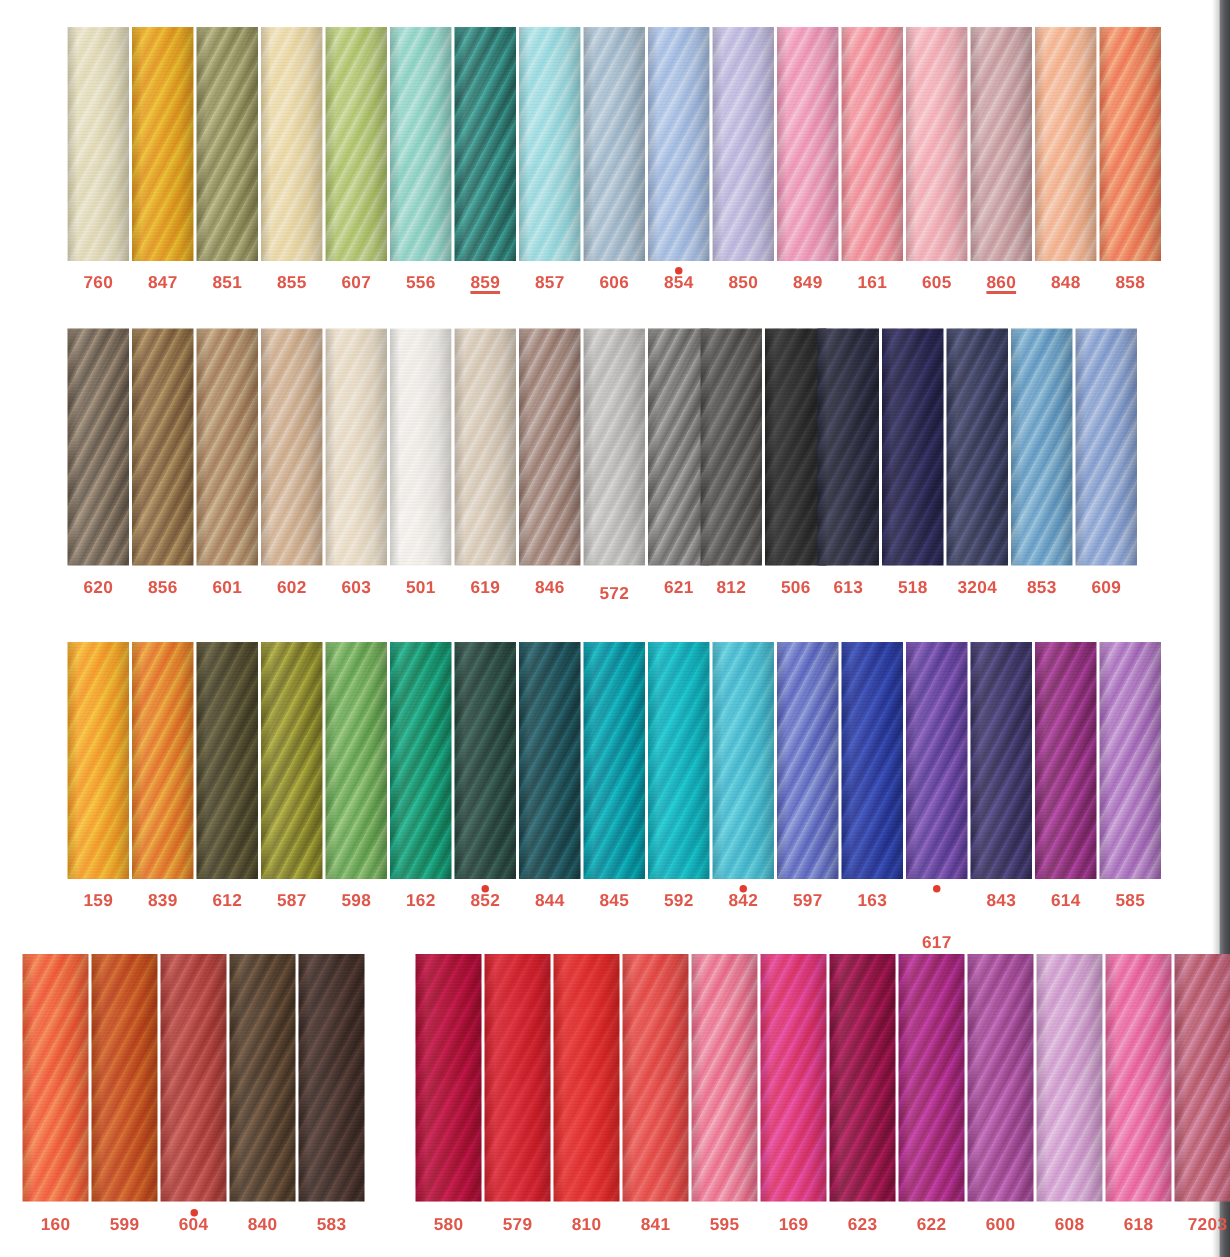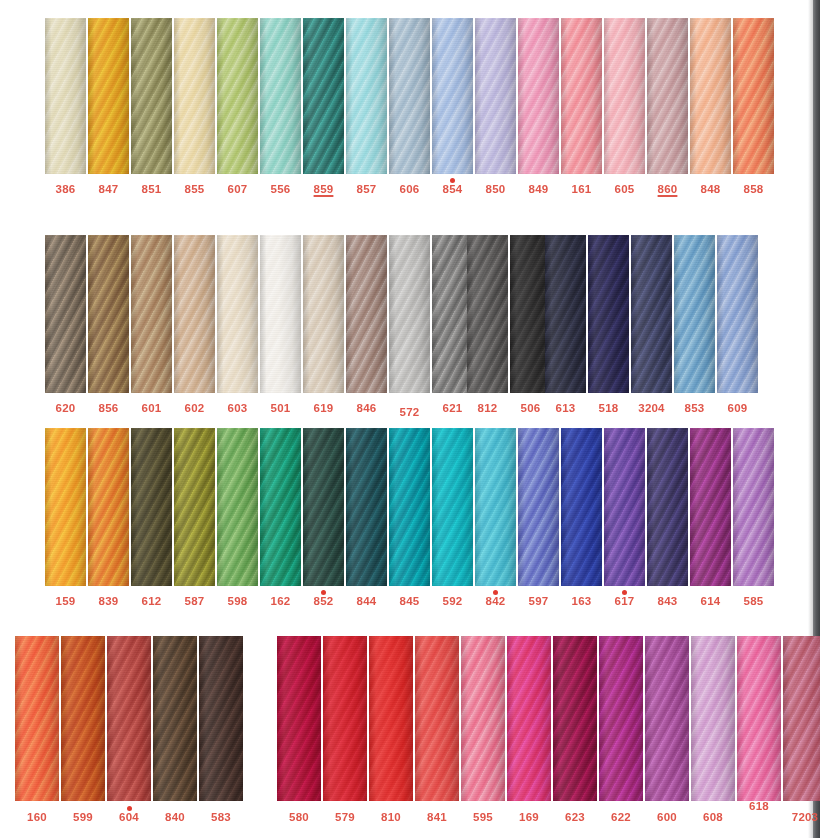--- a/index.html
+++ b/index.html
@@ -118,21 +118,21 @@
 
   <div id="rows-host">
       <div class="row band" style="top: 18px; left: 45px; gap: 2px;">
         <div class="swatch-cell" style="width: 41px;">
           <div class="skein" style="width: 41px; height: 156px; background: rgb(230, 223, 192);">
             <div class="tex"></div>
             <div class="shade"></div>
             <div class="noise"></div>
           </div>
           <div style="position: relative; margin-top: 10px; width: 100%; display: flex; justify-content: center;">
-            <span class="code" style="color: rgb(224, 86, 74);">386</span>
+            <span class="code" style="color: rgb(224, 86, 74);">760</span>
           </div>
         </div>
         <div class="swatch-cell" style="width: 41px;">
           <div class="skein" style="width: 41px; height: 156px; background: rgb(232, 167, 34);">
             <div class="tex"></div>
             <div class="shade"></div>
             <div class="noise"></div>
           </div>
           <div style="position: relative; margin-top: 10px; width: 100%; display: flex; justify-content: center;">
             <span class="code" style="color: rgb(224, 86, 74);">847</span>
@@ -283,21 +283,21 @@
           <div class="skein" style="width: 41px; height: 156px; background: rgb(243, 138, 98);">
             <div class="tex"></div>
             <div class="shade"></div>
             <div class="noise"></div>
           </div>
           <div style="position: relative; margin-top: 10px; width: 100%; display: flex; justify-content: center;">
             <span class="code" style="color: rgb(224, 86, 74);">858</span>
           </div>
         </div>
       </div>
-      <div class="row band" style="top: 235px; left: 45px; gap: 2px;">
+      <div class="row band" style="top: 219px; left: 45px; gap: 2px;">
         <div class="swatch-cell" style="width: 41px;">
           <div class="skein" style="width: 41px; height: 158px; background: rgb(125, 110, 93);">
             <div class="tex"></div>
             <div class="shade"></div>
             <div class="noise"></div>
           </div>
           <div style="position: relative; margin-top: 10px; width: 100%; display: flex; justify-content: center;">
             <span class="code" style="color: rgb(224, 86, 74);">620</span>
           </div>
         </div>
@@ -596,21 +596,21 @@
           </div>
         </div>
         <div class="swatch-cell" style="width: 41px;">
           <div class="skein" style="width: 41px; height: 158px; background: rgb(106, 70, 164);">
             <div class="tex"></div>
             <div class="shade"></div>
             <div class="noise"></div>
           </div>
           <div style="position: relative; margin-top: 10px; width: 100%; display: flex; justify-content: center;">
             <span class="dot" style="background: rgb(226, 59, 48); left: calc(50% - 2.5px); top: -6px;"></span>
-            <span class="code" style="color: rgb(224, 86, 74);">617</span>
+            <span class="code" style="color: rgb(224, 86, 74); margin-top: 28px;">617</span>
           </div>
         </div>
         <div class="swatch-cell" style="width: 41px;">
           <div class="skein" style="width: 41px; height: 158px; background: rgb(63, 55, 105);">
             <div class="tex"></div>
             <div class="shade"></div>
             <div class="noise"></div>
           </div>
           <div style="position: relative; margin-top: 10px; width: 100%; display: flex; justify-content: center;">
             <span class="code" style="color: rgb(224, 86, 74);">843</span>
@@ -788,21 +788,21 @@
           <div style="position: relative; margin-top: 11px; width: 100%; display: flex; justify-content: center;">
             <span class="code" style="color: rgb(224, 86, 74);">608</span>
           </div>
         </div>
         <div class="swatch-cell" style="width: 44px;">
           <div class="skein" style="width: 44px; height: 165px; background: rgb(238, 114, 168);">
             <div class="tex"></div>
             <div class="shade"></div>
             <div class="noise"></div>
           </div>
-          <div style="position: relative; width: 100%; display: flex; justify-content: center;">
+          <div style="position: relative; margin-top: 11px; width: 100%; display: flex; justify-content: center;">
             <span class="code" style="color: rgb(224, 86, 74);">618</span>
           </div>
         </div>
         <div class="swatch-cell" style="width: 44px;">
           <div class="skein" style="width: 44px; height: 165px; background: rgb(192, 100, 122);">
             <div class="tex"></div>
             <div class="shade"></div>
             <div class="noise"></div>
           </div>
           <div style="position: relative; margin-top: 11px; width: 100%; display: flex; justify-content: center;">

